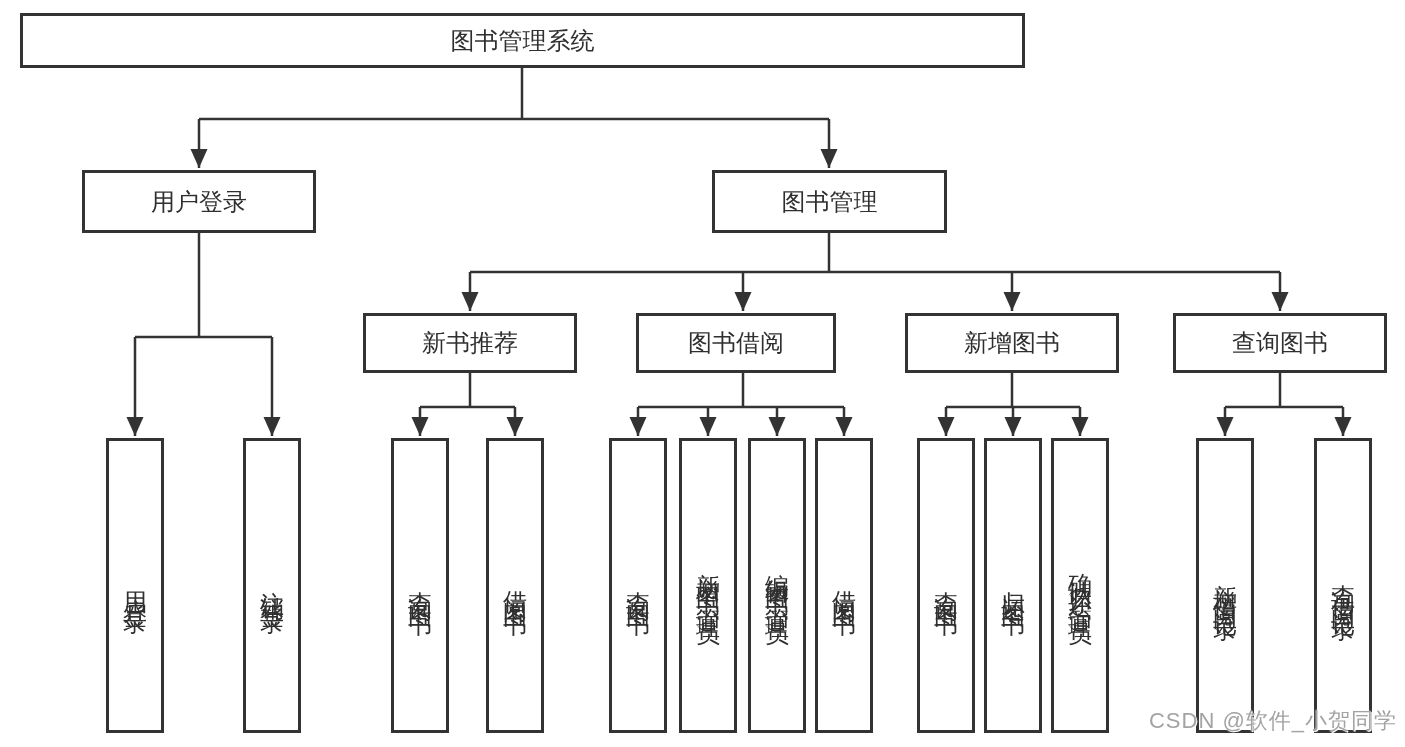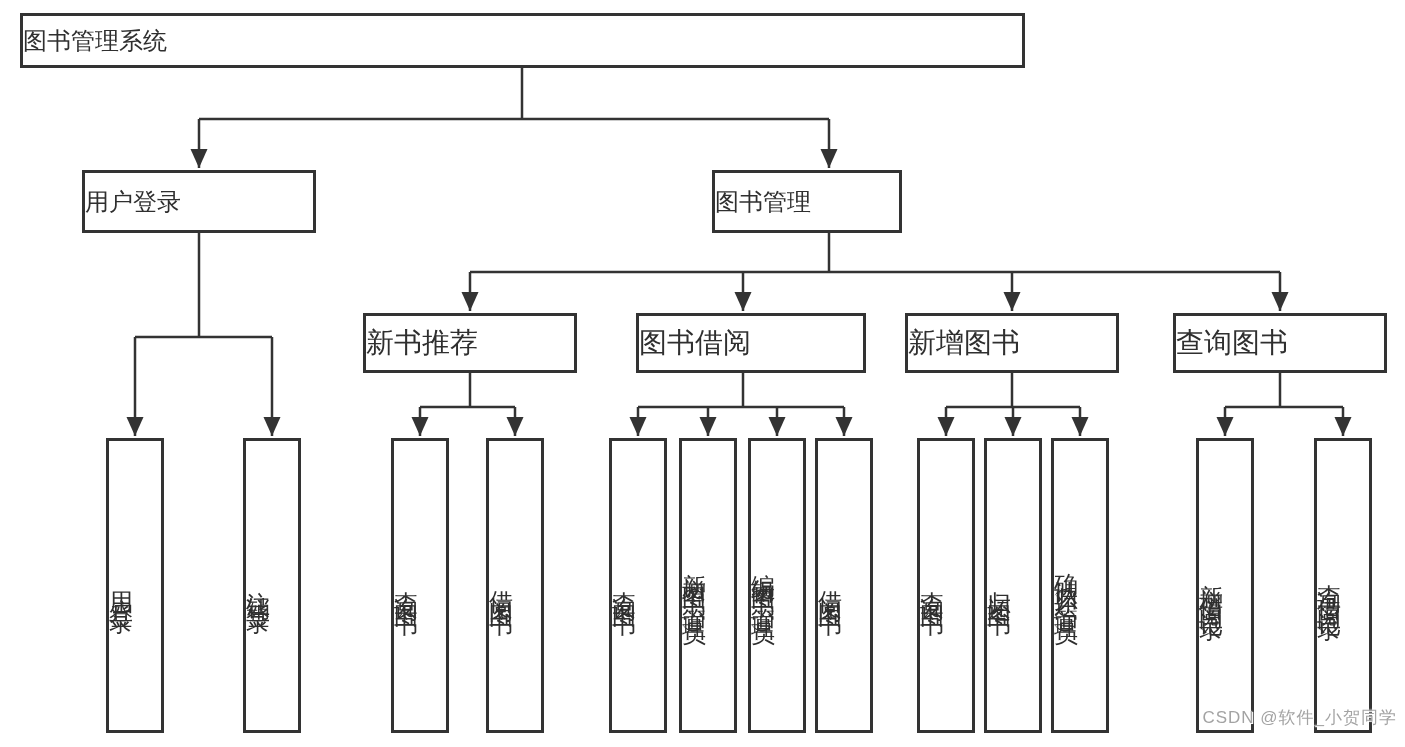--- a/index.html
+++ b/index.html
@@ -21,63 +21,64 @@
     width: 1405px; height: 747px;
     pointer-events: none;
   }
   .box {
     position: absolute;
     box-sizing: border-box;
     border: 3px solid #333333;
     background: #ffffff;
     display: flex;
     align-items: center;
+    justify-content: center;
     color: #2f2f2f;
     z-index: 2;
   }
   .box.root  { left: 20px;  top: 13px;  width: 1005px; height: 55px; font-size: 24px; }
   .box.lvl2  { top: 170px; height: 63px; font-size: 24px; }
-  .box.lvl3  { top: 313px; height: 60px; font-size: 28px; }
+  .box.lvl3  { top: 313px; height: 60px; font-size: 24px; }
   .box.leaf  { top: 438px; width: 58px; height: 295px; }
   .box.leaf .vtext {
     writing-mode: vertical-rl;
     text-orientation: mixed;
     font-size: 24px;
     letter-spacing: 7px;
     line-height: 1;
     white-space: nowrap;
     color: #2f2f2f;
   }
   
   .pos-user-login    { left: 82px;  width: 234px; }
-  .pos-book-mgmt     { left: 712px; width: 190px; }
+  .pos-book-mgmt     { left: 712px; width: 235px; }
   
   .pos-new-book      { left: 363px;  width: 214px; }
-  .pos-book-borrow   { left: 636px;  width: 230px; }
+  .pos-book-borrow   { left: 636px;  width: 200px; }
   .pos-cur-borrow    { left: 905px;  width: 214px; }
   .pos-borrow-rec    { left: 1173px; width: 214px; }
   
   .pos-l1  { left: 106px;  }
   .pos-l2  { left: 243px;  }
   .pos-l3  { left: 391px;  }
   .pos-l4  { left: 486px;  }
   .pos-l5  { left: 609px;  }
   .pos-l6  { left: 679px;  }
   .pos-l7  { left: 748px;  }
   .pos-l8  { left: 815px;  }
   .pos-l9  { left: 917px;  }
   .pos-l10 { left: 984px;  }
   .pos-l11 { left: 1051px; }
   .pos-l12 { left: 1196px; }
   .pos-l13 { left: 1314px; }
   #watermark {
     position: absolute;
     right: 8px;
     top: 706px;
-    font-size: 17px;
+    font-size: 22px;
     color: #a3a3a3;
     letter-spacing: 1px;
     text-shadow: 0 0 2px #ffffff, 1px 1px 0 #ffffff;
     z-index: 3;
     white-space: nowrap;
   }
 </style>
 </head>
 <body>
 

